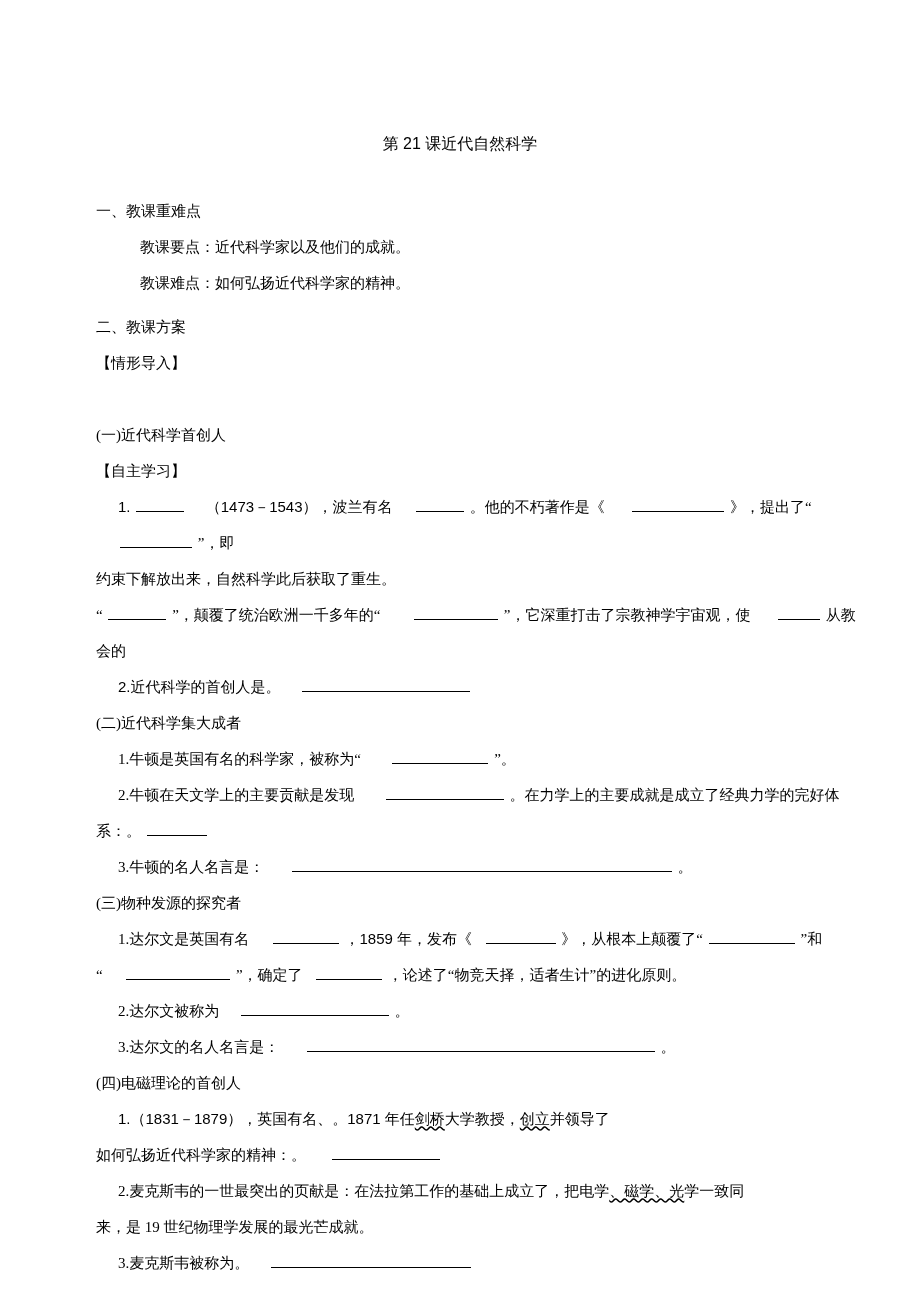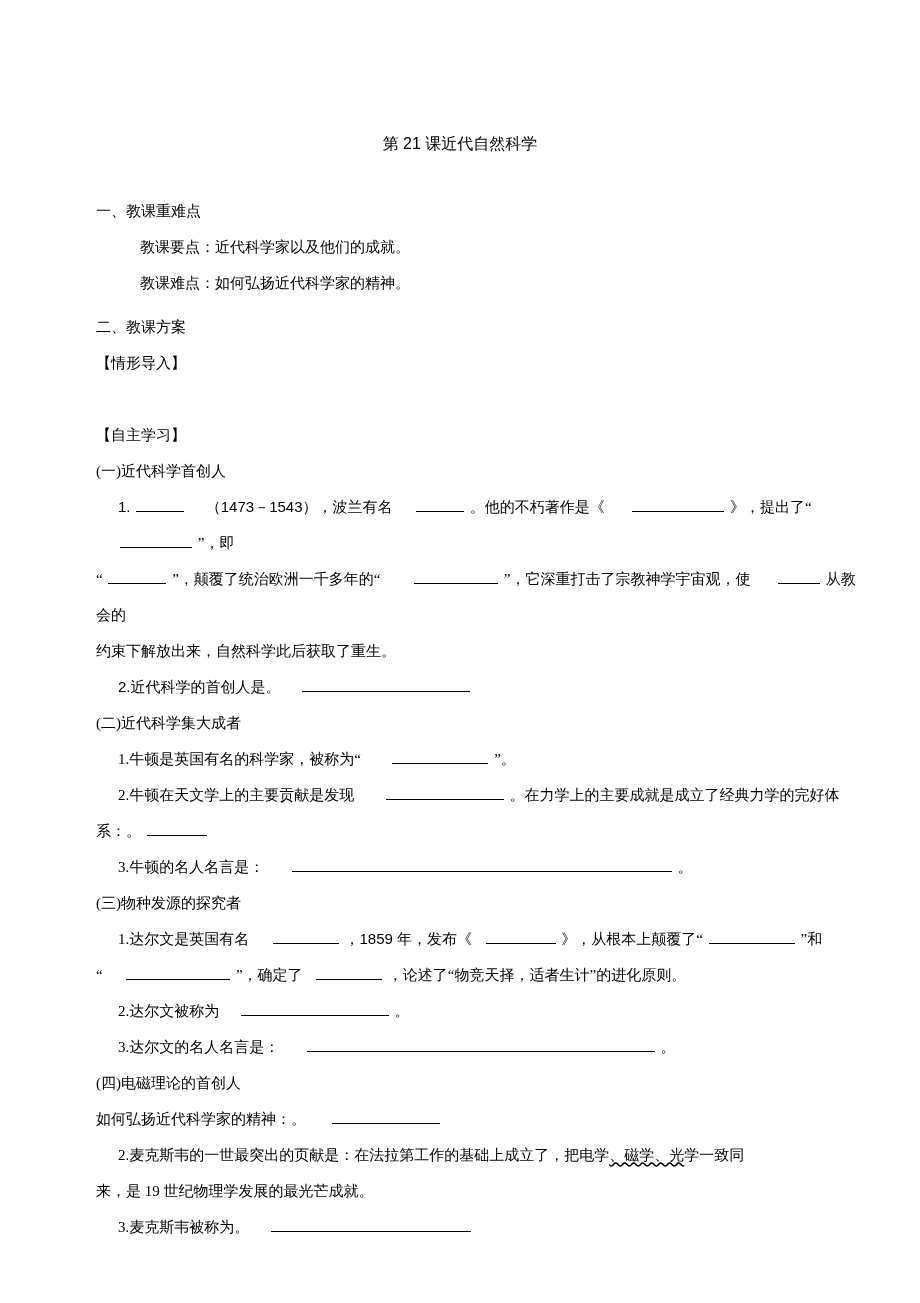--- a/index.html
+++ b/index.html
@@ -59,51 +59,51 @@
 <div class="page">
   <div class="title">第 21 课近代自然科学</div>
 
   <div class="row h1">一、教课重难点</div>
   <div class="row indent1">教课要点：近代科学家以及他们的成就。</div>
   <div class="row indent1">教课难点：如何弘扬近代科学家的精神。</div>
 
   <div class="row h1">二、教课方案</div>
   <div class="row">【情形导入】</div>
   <div class="section-gap"></div>
+  <div class="row">(一)近代科学首创人</div>
+
   <div class="row">【自主学习】</div>
-
-  <div class="row">(一)近代科学首创人</div>
 
   <div class="row indent2">
     <span class="arial">1.</span>
     <span class="blank" style="width:48px"></span>
     <span class="gap" style="width:12px"></span>
     <span class="arial">（1473－1543），波兰有名</span>
     <span class="gap" style="width:14px"></span>
     <span class="blank" style="width:48px"></span>
     <span>。他的不朽著作是《</span>
     <span class="gap" style="width:18px"></span>
     <span class="blank" style="width:92px"></span>
     <span>》，提出了“</span>
     <span class="gap" style="width:8px"></span>
     <span class="blank" style="width:72px"></span>
     <span>”，即</span>
   </div>
+  <div class="row continued">约束下解放出来，自然科学此后获取了重生。</div>
   <div class="row continued">
     <span>“</span>
     <span class="blank" style="width:58px"></span>
     <span>”，颠覆了统治欧洲一千多年的“</span>
     <span class="gap" style="width:24px"></span>
     <span class="blank" style="width:84px"></span>
     <span>”，它深重打击了宗教神学宇宙观，使</span>
     <span class="gap" style="width:18px"></span>
     <span class="blank" style="width:42px"></span>
     <span>从教会的</span>
   </div>
-  <div class="row continued">约束下解放出来，自然科学此后获取了重生。</div>
 
   <div class="row indent2">
     <span class="arial">2.近代科学的首创人是。</span>
     <span class="gap" style="width:12px"></span>
     <span class="blank" style="width:168px"></span>
   </div>
 
   <div class="row">(二)近代科学集大成者</div>
 
   <div class="row indent2">
@@ -163,20 +163,23 @@
 
   <div class="row indent2">
     <span>3.达尔文的名人名言是：</span>
     <span class="gap" style="width:18px"></span>
     <span class="blank" style="width:348px"></span>
     <span>。</span>
   </div>
 
   <div class="row">(四)电磁理论的首创人</div>
 
+  <div class="row indent2 fsong">
+    <span class="arial">1.（1831－1879），英国有名、。1871 年任</span><span class="wavy">剑桥</span><span>大学教授，</span><span class="wavy">创立</span><span>并领导了</span>
+  </div>
   <div class="row continued fsong">
     <span>如何弘扬近代科学家的精神：。</span>
     <span class="gap" style="width:16px"></span>
     <span class="blank" style="width:108px"></span>
   </div>
 
   <div class="row indent2 fsong">
     <span>2.麦克斯韦的一世最突出的页献是：在法拉第工作的基础上成立了，把电学</span><span class="wavy">、磁学、光</span><span>学一致同</span>
   </div>
   <div class="row continued fsong">来，是 19 世纪物理学发展的最光芒成就。</div>

